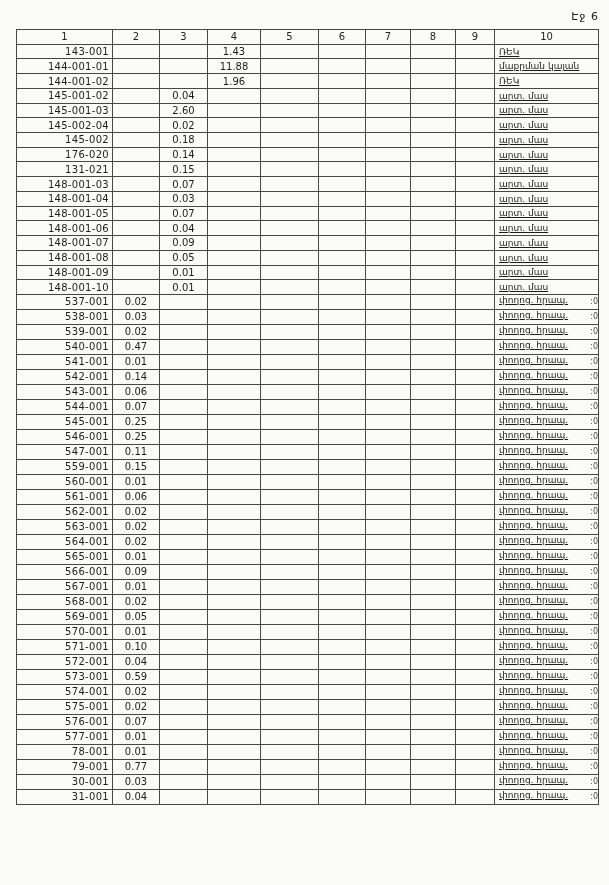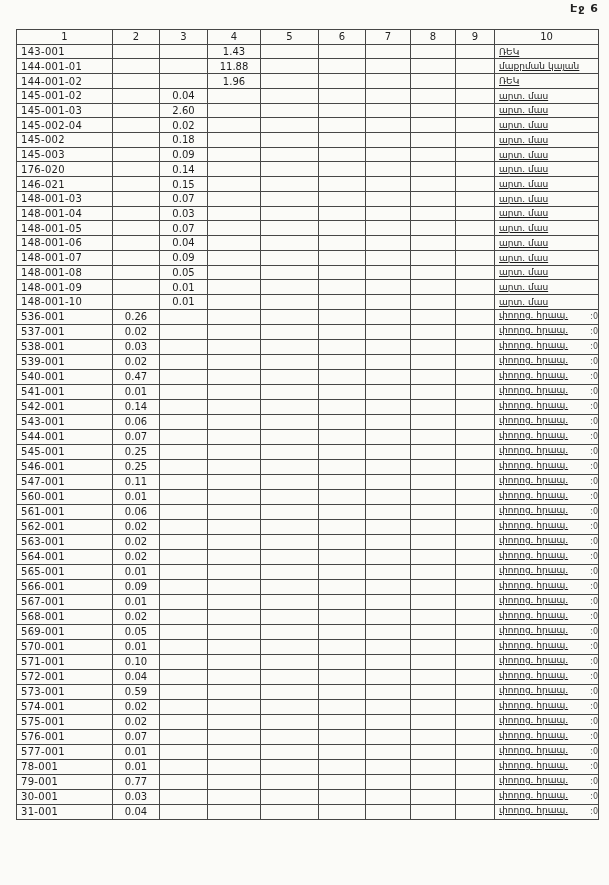--- a/index.html
+++ b/index.html
@@ -8,24 +8,24 @@
     width: 609px;
     height: 885px;
     background: #fbfbf8;
     font-family: "DejaVu Sans", "Liberation Sans", sans-serif;
     color: #1d1d1d;
     position: relative;
     overflow: hidden;
   }
   .page-label {
     position: absolute;
-    top: 2px;
+    top: 10px;
     right: 10px;
     font-size: 11px;
-    font-weight: bold;
+    font-weight: normal;
     letter-spacing: 1px;
     color: #222;
   }
   table.grid {
     position: absolute;
     left: 16px;
     top: 29px;
     width: 582px;
     border-collapse: collapse;
     table-layout: fixed;
@@ -37,21 +37,21 @@
     overflow: hidden;
     white-space: nowrap;
     vertical-align: middle;
   }
   .grid th {
     font-size: 10px;
     font-weight: normal;
     text-align: center;
     color: #222;
   }
-  td.c1 { font-size: 10px; text-align: left; letter-spacing: 0.3px; padding-left: 4px; }
+  td.c1 { font-size: 10px; text-align: right; letter-spacing: 0.3px; padding-left: 4px; }
   td.c2, td.c3, td.c4 { font-size: 10px; text-align: center; }
   td.c10 { font-size: 9px; padding-left: 4px; }
   .cat { display: inline-block; text-decoration: underline; }
   .mark {
     float: right;
     font-size: 8px;
     color: #4c4c4c;
     margin-right: -3px;
     line-height: 14px;
   }
@@ -167,116 +167,104 @@
         <td class="c3">0.18</td>
         <td class="c4"></td>
         <td class="c5"></td>
         <td class="c6"></td>
         <td class="c7"></td>
         <td class="c8"></td>
         <td class="c9"></td>
         <td class="c10"><span class="cat">արտ. մաս</span></td>
       </tr>
       <tr>
-        <td class="c1">145-003</td>
+        <td class="c1">176-020</td>
+        <td class="c2"></td>
+        <td class="c3">0.14</td>
+        <td class="c4"></td>
+        <td class="c5"></td>
+        <td class="c6"></td>
+        <td class="c7"></td>
+        <td class="c8"></td>
+        <td class="c9"></td>
+        <td class="c10"><span class="cat">արտ. մաս</span></td>
+      </tr>
+      <tr>
+        <td class="c1">131-021</td>
+        <td class="c2"></td>
+        <td class="c3">0.15</td>
+        <td class="c4"></td>
+        <td class="c5"></td>
+        <td class="c6"></td>
+        <td class="c7"></td>
+        <td class="c8"></td>
+        <td class="c9"></td>
+        <td class="c10"><span class="cat">արտ. մաս</span></td>
+      </tr>
+      <tr>
+        <td class="c1">148-001-03</td>
+        <td class="c2"></td>
+        <td class="c3">0.07</td>
+        <td class="c4"></td>
+        <td class="c5"></td>
+        <td class="c6"></td>
+        <td class="c7"></td>
+        <td class="c8"></td>
+        <td class="c9"></td>
+        <td class="c10"><span class="cat">արտ. մաս</span></td>
+      </tr>
+      <tr>
+        <td class="c1">148-001-04</td>
+        <td class="c2"></td>
+        <td class="c3">0.03</td>
+        <td class="c4"></td>
+        <td class="c5"></td>
+        <td class="c6"></td>
+        <td class="c7"></td>
+        <td class="c8"></td>
+        <td class="c9"></td>
+        <td class="c10"><span class="cat">արտ. մաս</span></td>
+      </tr>
+      <tr>
+        <td class="c1">148-001-05</td>
+        <td class="c2"></td>
+        <td class="c3">0.07</td>
+        <td class="c4"></td>
+        <td class="c5"></td>
+        <td class="c6"></td>
+        <td class="c7"></td>
+        <td class="c8"></td>
+        <td class="c9"></td>
+        <td class="c10"><span class="cat">արտ. մաս</span></td>
+      </tr>
+      <tr>
+        <td class="c1">148-001-06</td>
+        <td class="c2"></td>
+        <td class="c3">0.04</td>
+        <td class="c4"></td>
+        <td class="c5"></td>
+        <td class="c6"></td>
+        <td class="c7"></td>
+        <td class="c8"></td>
+        <td class="c9"></td>
+        <td class="c10"><span class="cat">արտ. մաս</span></td>
+      </tr>
+      <tr>
+        <td class="c1">148-001-07</td>
         <td class="c2"></td>
         <td class="c3">0.09</td>
         <td class="c4"></td>
         <td class="c5"></td>
         <td class="c6"></td>
         <td class="c7"></td>
         <td class="c8"></td>
         <td class="c9"></td>
         <td class="c10"><span class="cat">արտ. մաս</span></td>
       </tr>
       <tr>
-        <td class="c1">176-020</td>
-        <td class="c2"></td>
-        <td class="c3">0.14</td>
-        <td class="c4"></td>
-        <td class="c5"></td>
-        <td class="c6"></td>
-        <td class="c7"></td>
-        <td class="c8"></td>
-        <td class="c9"></td>
-        <td class="c10"><span class="cat">արտ. մաս</span></td>
-      </tr>
-      <tr>
-        <td class="c1">146-021</td>
-        <td class="c2"></td>
-        <td class="c3">0.15</td>
-        <td class="c4"></td>
-        <td class="c5"></td>
-        <td class="c6"></td>
-        <td class="c7"></td>
-        <td class="c8"></td>
-        <td class="c9"></td>
-        <td class="c10"><span class="cat">արտ. մաս</span></td>
-      </tr>
-      <tr>
-        <td class="c1">148-001-03</td>
-        <td class="c2"></td>
-        <td class="c3">0.07</td>
-        <td class="c4"></td>
-        <td class="c5"></td>
-        <td class="c6"></td>
-        <td class="c7"></td>
-        <td class="c8"></td>
-        <td class="c9"></td>
-        <td class="c10"><span class="cat">արտ. մաս</span></td>
-      </tr>
-      <tr>
-        <td class="c1">148-001-04</td>
-        <td class="c2"></td>
-        <td class="c3">0.03</td>
-        <td class="c4"></td>
-        <td class="c5"></td>
-        <td class="c6"></td>
-        <td class="c7"></td>
-        <td class="c8"></td>
-        <td class="c9"></td>
-        <td class="c10"><span class="cat">արտ. մաս</span></td>
-      </tr>
-      <tr>
-        <td class="c1">148-001-05</td>
-        <td class="c2"></td>
-        <td class="c3">0.07</td>
-        <td class="c4"></td>
-        <td class="c5"></td>
-        <td class="c6"></td>
-        <td class="c7"></td>
-        <td class="c8"></td>
-        <td class="c9"></td>
-        <td class="c10"><span class="cat">արտ. մաս</span></td>
-      </tr>
-      <tr>
-        <td class="c1">148-001-06</td>
-        <td class="c2"></td>
-        <td class="c3">0.04</td>
-        <td class="c4"></td>
-        <td class="c5"></td>
-        <td class="c6"></td>
-        <td class="c7"></td>
-        <td class="c8"></td>
-        <td class="c9"></td>
-        <td class="c10"><span class="cat">արտ. մաս</span></td>
-      </tr>
-      <tr>
-        <td class="c1">148-001-07</td>
-        <td class="c2"></td>
-        <td class="c3">0.09</td>
-        <td class="c4"></td>
-        <td class="c5"></td>
-        <td class="c6"></td>
-        <td class="c7"></td>
-        <td class="c8"></td>
-        <td class="c9"></td>
-        <td class="c10"><span class="cat">արտ. մաս</span></td>
-      </tr>
-      <tr>
         <td class="c1">148-001-08</td>
         <td class="c2"></td>
         <td class="c3">0.05</td>
         <td class="c4"></td>
         <td class="c5"></td>
         <td class="c6"></td>
         <td class="c7"></td>
         <td class="c8"></td>
         <td class="c9"></td>
         <td class="c10"><span class="cat">արտ. մաս</span></td>
@@ -297,32 +285,20 @@
         <td class="c1">148-001-10</td>
         <td class="c2"></td>
         <td class="c3">0.01</td>
         <td class="c4"></td>
         <td class="c5"></td>
         <td class="c6"></td>
         <td class="c7"></td>
         <td class="c8"></td>
         <td class="c9"></td>
         <td class="c10"><span class="cat">արտ. մաս</span></td>
-      </tr>
-      <tr>
-        <td class="c1">536-001</td>
-        <td class="c2">0.26</td>
-        <td class="c3"></td>
-        <td class="c4"></td>
-        <td class="c5"></td>
-        <td class="c6"></td>
-        <td class="c7"></td>
-        <td class="c8"></td>
-        <td class="c9"></td>
-        <td class="c10"><span class="mark">:0</span><span class="cat">փողոց. հրապ.</span></td>
       </tr>
       <tr>
         <td class="c1">537-001</td>
         <td class="c2">0.02</td>
         <td class="c3"></td>
         <td class="c4"></td>
         <td class="c5"></td>
         <td class="c6"></td>
         <td class="c7"></td>
         <td class="c8"></td>
@@ -433,20 +409,32 @@
         <td class="c5"></td>
         <td class="c6"></td>
         <td class="c7"></td>
         <td class="c8"></td>
         <td class="c9"></td>
         <td class="c10"><span class="mark">:0</span><span class="cat">փողոց. հրապ.</span></td>
       </tr>
       <tr>
         <td class="c1">547-001</td>
         <td class="c2">0.11</td>
+        <td class="c3"></td>
+        <td class="c4"></td>
+        <td class="c5"></td>
+        <td class="c6"></td>
+        <td class="c7"></td>
+        <td class="c8"></td>
+        <td class="c9"></td>
+        <td class="c10"><span class="mark">:0</span><span class="cat">փողոց. հրապ.</span></td>
+      </tr>
+      <tr>
+        <td class="c1">559-001</td>
+        <td class="c2">0.15</td>
         <td class="c3"></td>
         <td class="c4"></td>
         <td class="c5"></td>
         <td class="c6"></td>
         <td class="c7"></td>
         <td class="c8"></td>
         <td class="c9"></td>
         <td class="c10"><span class="mark">:0</span><span class="cat">փողոց. հրապ.</span></td>
       </tr>
       <tr>

